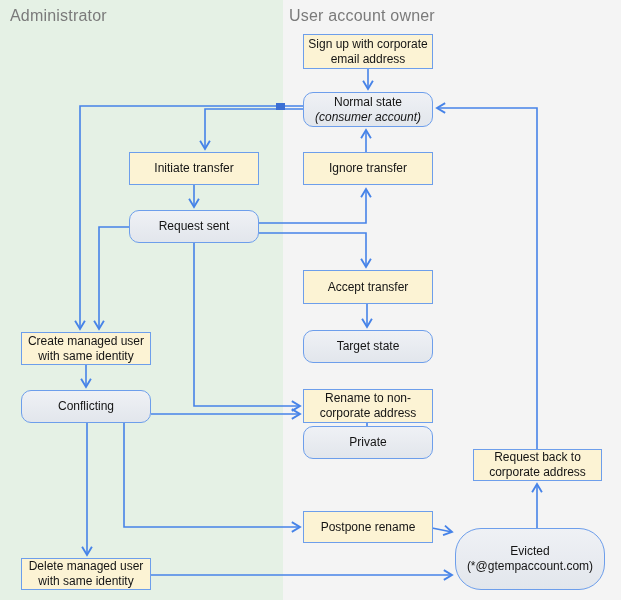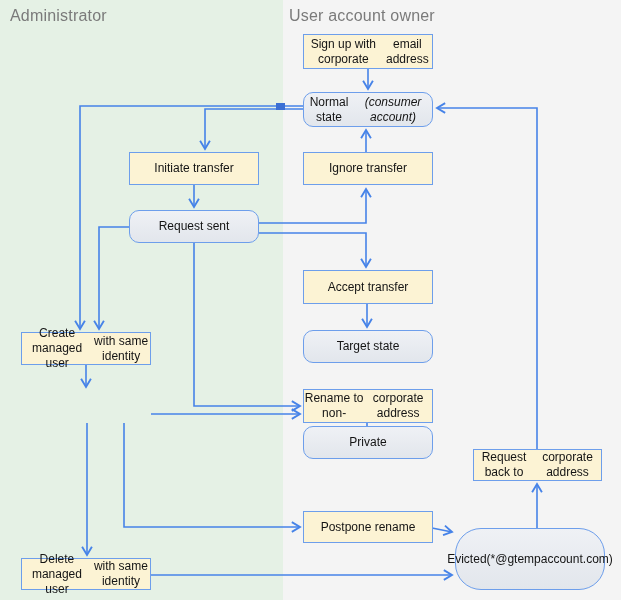--- a/index.html
+++ b/index.html
@@ -11,21 +11,21 @@
   .lane-left{left:0;width:283px;background:#e5f1e5;}
   .lane-right{left:283px;width:338px;background:#f4f4f4;}
   .lane-title{
     position:absolute;top:7px;font-size:16px;color:#7a7a7a;letter-spacing:.2px;
   }
   .lane-title.left{left:10px;}
   .lane-title.right{left:289px;}
   #edges{position:absolute;left:0;top:0;z-index:1;}
   .node{
     position:absolute;z-index:2;box-sizing:border-box;
-    display:flex;flex-direction:row;align-items:center;justify-content:center;
+    display:flex;flex-direction:column;align-items:center;justify-content:center;
     font-size:12px;line-height:15px;color:#141414;text-align:center;
   }
   .node.action{
     background:#fcf3d4;border:1.5px solid #6d9eeb;
   }
   .node.state{
     background:linear-gradient(#eff1f5,#e2e6ec);
     border:1.5px solid #6d9eeb;border-radius:10px;
   }
   .node.state.big{border-radius:26px;}
@@ -99,20 +99,23 @@
 
   <div class="node state" style="left:303px;top:330px;width:130px;height:33px">
     <span>Target state</span>
   </div>
 
   <div class="node action" style="left:21px;top:332px;width:130px;height:33px">
     <span>Create managed user</span>
     <span>with same identity</span>
   </div>
 
+  <div class="node state" style="left:21px;top:390px;width:130px;height:33px">
+    <span>Conflicting</span>
+  </div>
 
   <div class="node action" style="left:303px;top:389px;width:130px;height:34px">
     <span>Rename to non-</span>
     <span>corporate address</span>
   </div>
 
   <div class="node state" style="left:303px;top:426px;width:130px;height:33px">
     <span>Private</span>
   </div>
 

